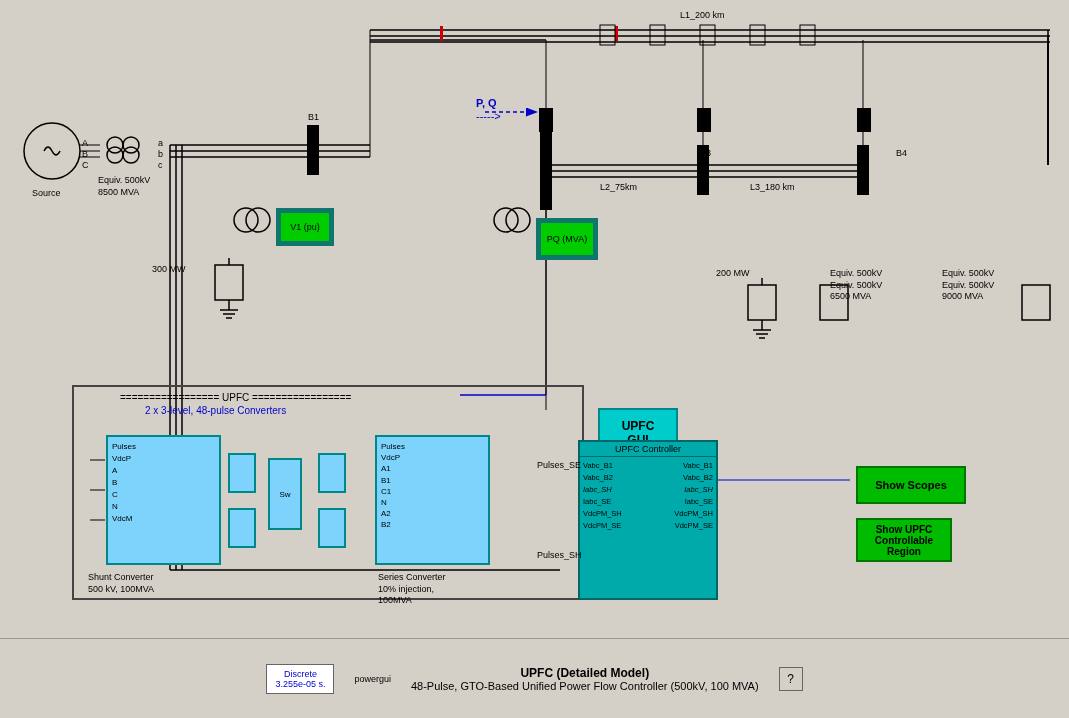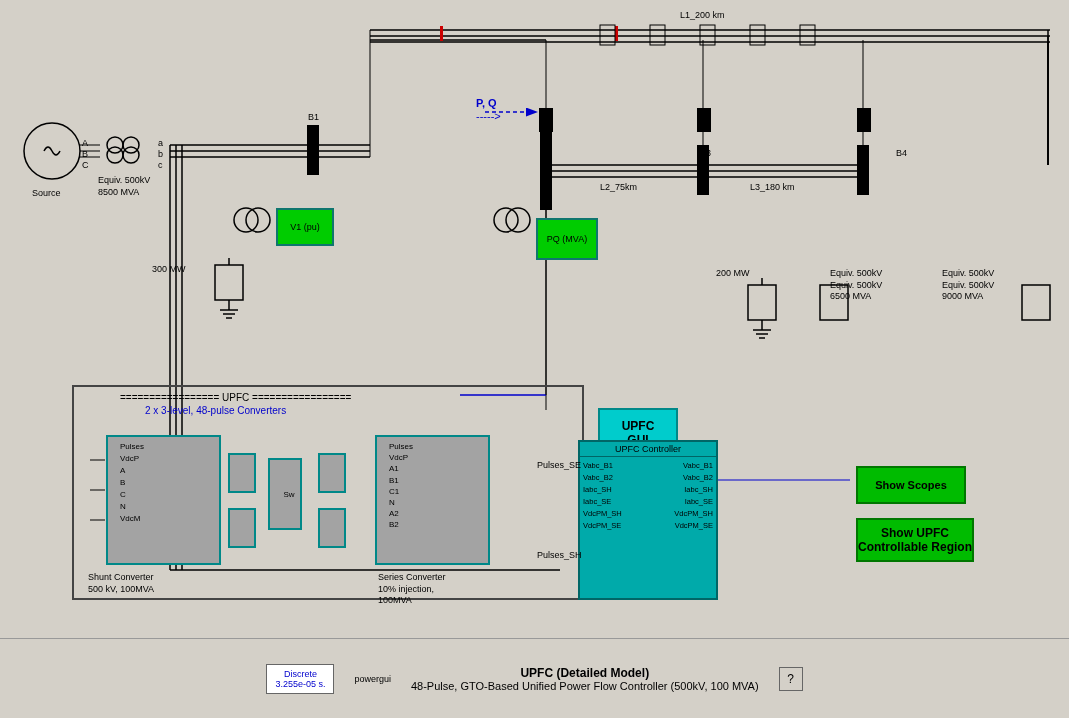--- a/index.html
+++ b/index.html
@@ -67,37 +67,36 @@
     .diagram-svg {
       position: absolute;
       top: 0; left: 0;
       width: 100%;
       height: 100%;
     }
 
     
     .green-block {
       background: #00cc00;
-      border: 2px solid #0f766e;
+      border: 5px solid #0f766e;
       color: #000;
       font-size: 9px;
       text-align: center;
       display: flex;
       align-items: center;
       justify-content: center;
     }
 
     
     .cyan-block {
-      background: #a3a3a3;
+      background: #7dd3fc;
       border: 1px solid #008888;
       color: #000;
       font-size: 8px;
       text-align: center;
-      padding-left: 8px;
     }
 
     
     .upfc-gui-btn {
       position: absolute;
       top: 408px; left: 598px;
       width: 80px; height: 50px;
       background: #00cccc;
       border: 2px solid #008888;
       display: flex; align-items: center; justify-content: center;
@@ -118,25 +117,25 @@
       font-size: 11px;
       font-weight: bold;
       cursor: pointer;
       color: #000;
     }
 
     
     .show-upfc-btn {
       position: absolute;
       top: 518px; left: 856px;
-      width: 118px; height: 44px;
+      width: 96px; height: 44px;
       background: #00bb00;
       border: 2px solid #007700;
       display: flex; align-items: center; justify-content: center;
-      font-size: 12px;
+      font-size: 10px;
       font-weight: bold;
       cursor: pointer;
       color: #000;
       text-align: center;
     }
 
     
     .upfc-controller {
       position: absolute;
       top: 440px; left: 578px;
@@ -392,21 +391,21 @@
       <div style="padding:3px; font-size:7.5px; line-height:1.6;">
 
         <div style="display:flex; justify-content:space-between;">
           <span>Vabc_B1</span>
           <span>Vabc_B1</span>
         </div>
         <div style="display:flex; justify-content:space-between;">
           <span>Vabc_B2</span>
           <span>Vabc_B2</span>
         </div>
-        <div style="display:flex; justify-content:space-between;">
+        <div style="display:flex; justify-content:space-between;font-style:italic;">
           <span>Iabc_SH</span>
           <span>Iabc_SH</span>
         </div>
         <div style="display:flex; justify-content:space-between;">
           <span>Iabc_SE</span>
           <span>Iabc_SE</span>
         </div>
         <div style="display:flex; justify-content:space-between;">
           <span>VdcPM_SH</span>
           <span>VdcPM_SH</span>

